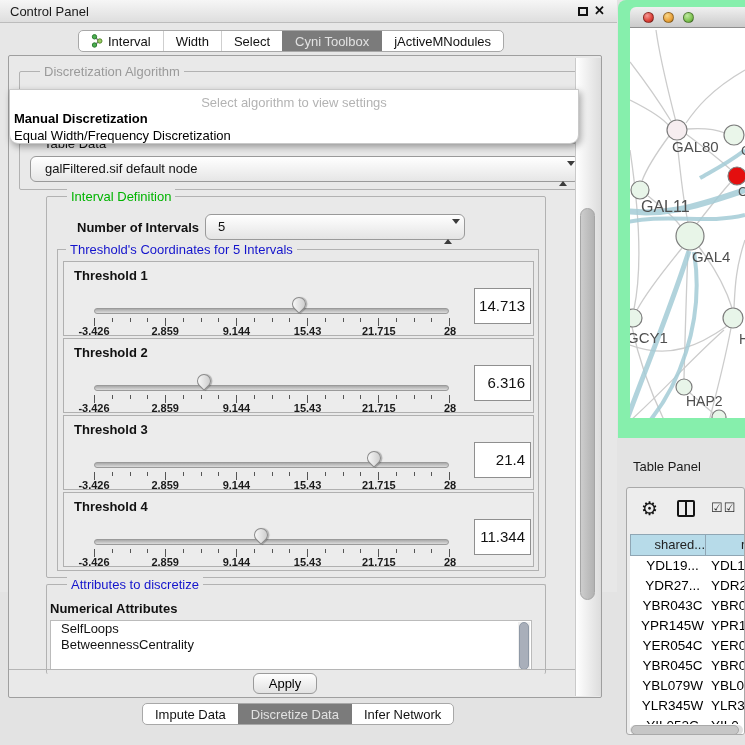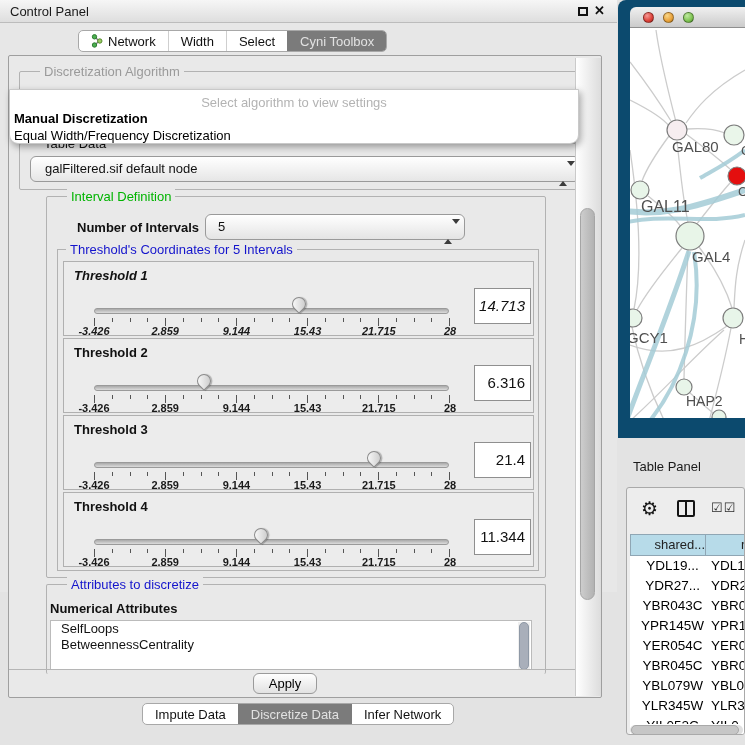--- a/index.html
+++ b/index.html
@@ -84,21 +84,21 @@
   #footer-sep { position:absolute; left:0; right:0; top:613px; border-top:1px solid #b5b5b5; }
   #apply-btn { position:absolute; left:244px; top:617px; width:64px; height:21px; border:1px solid #9a9a9a;
                border-radius:6px; background:linear-gradient(#fefefe,#e2e2e2); font-size:13px; text-align:center; line-height:19px; }
 
   #cp-vsb { position:absolute; left:566px; top:2px; width:26px; height:638px;
             background:linear-gradient(to right,#ffffff,#dcdcdc); border-left:1px solid #cacaca; }
   #cp-vsb .vthumb { position:absolute; left:4px; top:150px; width:15px; height:392px; border-radius:8px;
                     background:linear-gradient(to right,#cdcdcd,#b2b2b2); border:1px solid #a5a5a5; }
 
   
-  .netwin { position:absolute; left:618px; top:0; width:127px; height:438px; background:#0c4a6e;
+  .netwin { position:absolute; left:618px; top:0; width:127px; height:438px; background:#86efac;
             border-top-left-radius:8px; }
   .net-titlebar { position:absolute; left:12px; top:7px; right:0; height:21px;
                   background:linear-gradient(#f0f0f0,#cbcbcb); border-bottom:1px solid #8f8f8f;
                   border-top-left-radius:6px; }
   .tl { position:absolute; top:5px; width:11px; height:11px; border-radius:50%; border:1px solid rgba(0,0,0,.35); }
   .tl.red { left:13px; background:radial-gradient(circle at 35% 30%, #f49a96, #dd4138 60%, #a32620); }
   .tl.yellow { left:33px; background:radial-gradient(circle at 35% 30%, #f8d789, #e9a23b 60%, #b77a18); }
   .tl.green { left:53px; background:radial-gradient(circle at 35% 30%, #c0e9a0, #7fc453 60%, #4f8f2b); }
   .net-canvas { position:absolute; left:12px; top:28px; width:115px; height:390px; background:#fff; overflow:hidden; }
 
@@ -141,30 +141,33 @@
 
   <div class="tabbar" id="top-tabs">
       <div class="tab">
         <svg class="net-ico" viewBox="0 0 12 14">
           <line x1="4" y1="3" x2="8" y2="7" stroke="#777" stroke-width="1.2"></line>
           <line x1="4" y1="11" x2="8" y2="7" stroke="#777" stroke-width="1.2"></line>
           <circle cx="3.5" cy="2.8" r="2.2" fill="#4caf50" stroke="#2e7d32"></circle>
           <circle cx="3.5" cy="11" r="2.2" fill="#4caf50" stroke="#2e7d32"></circle>
           <circle cx="8.8" cy="7" r="2.2" fill="#9ccc65" stroke="#558b2f"></circle>
         </svg>
-        <span>Network</span>
+        <span>Interval</span>
       </div>
       <div class="tab">
         <span>Width</span>
       </div>
       <div class="tab">
         <span>Select</span>
       </div>
       <div class="tab sel">
         <span>Cyni Toolbox</span>
+      </div>
+      <div class="tab">
+        <span>jActiveMNodules</span>
       </div>
     </div>
 
   <div class="content">
 
     <div class="group" id="algo-group">
       <span class="gtitle gray">Discretization Algorithm</span>
     </div>
     <div id="combo-ring"></div>
 
@@ -185,21 +188,21 @@
     <div class="group" id="interval-group">
       <span class="gtitle green">Interval Definition</span>
       <span id="num-label">Number of Intervals</span>
       <div id="num-spinner">
         <span>5</span>
         <span class="spin-arrows"><span class="arr-up"></span><span class="arr-dn"></span></span>
       </div>
       <div id="threshold-group">
         <span class="gtitle blue">Threshold's Coordinates for 5 Intervals</span>
         <div id="threshold-rows">
-            <div class="th-row" style="top: 11px; font-style: italic;">
+            <div class="th-row" style="top: 11px;">
               <div class="th-label">Threshold 1</div>
               <div class="sl-track"></div>
               <div class="sl-thumb" style="left: 227.905px;"></div>
               <div class="sl-ticks">
                 <div class="sl-tick" style="left: 0px; height: 8px;"></div>
                 <div class="sl-tick" style="left: 17.75px; height: 4px;"></div>
                 <div class="sl-tick" style="left: 35.5px; height: 4px;"></div>
                 <div class="sl-tick" style="left: 53.25px; height: 4px;"></div>
                 <div class="sl-tick" style="left: 71px; height: 8px;"></div>
                 <div class="sl-tick" style="left: 88.75px; height: 4px;"></div>

